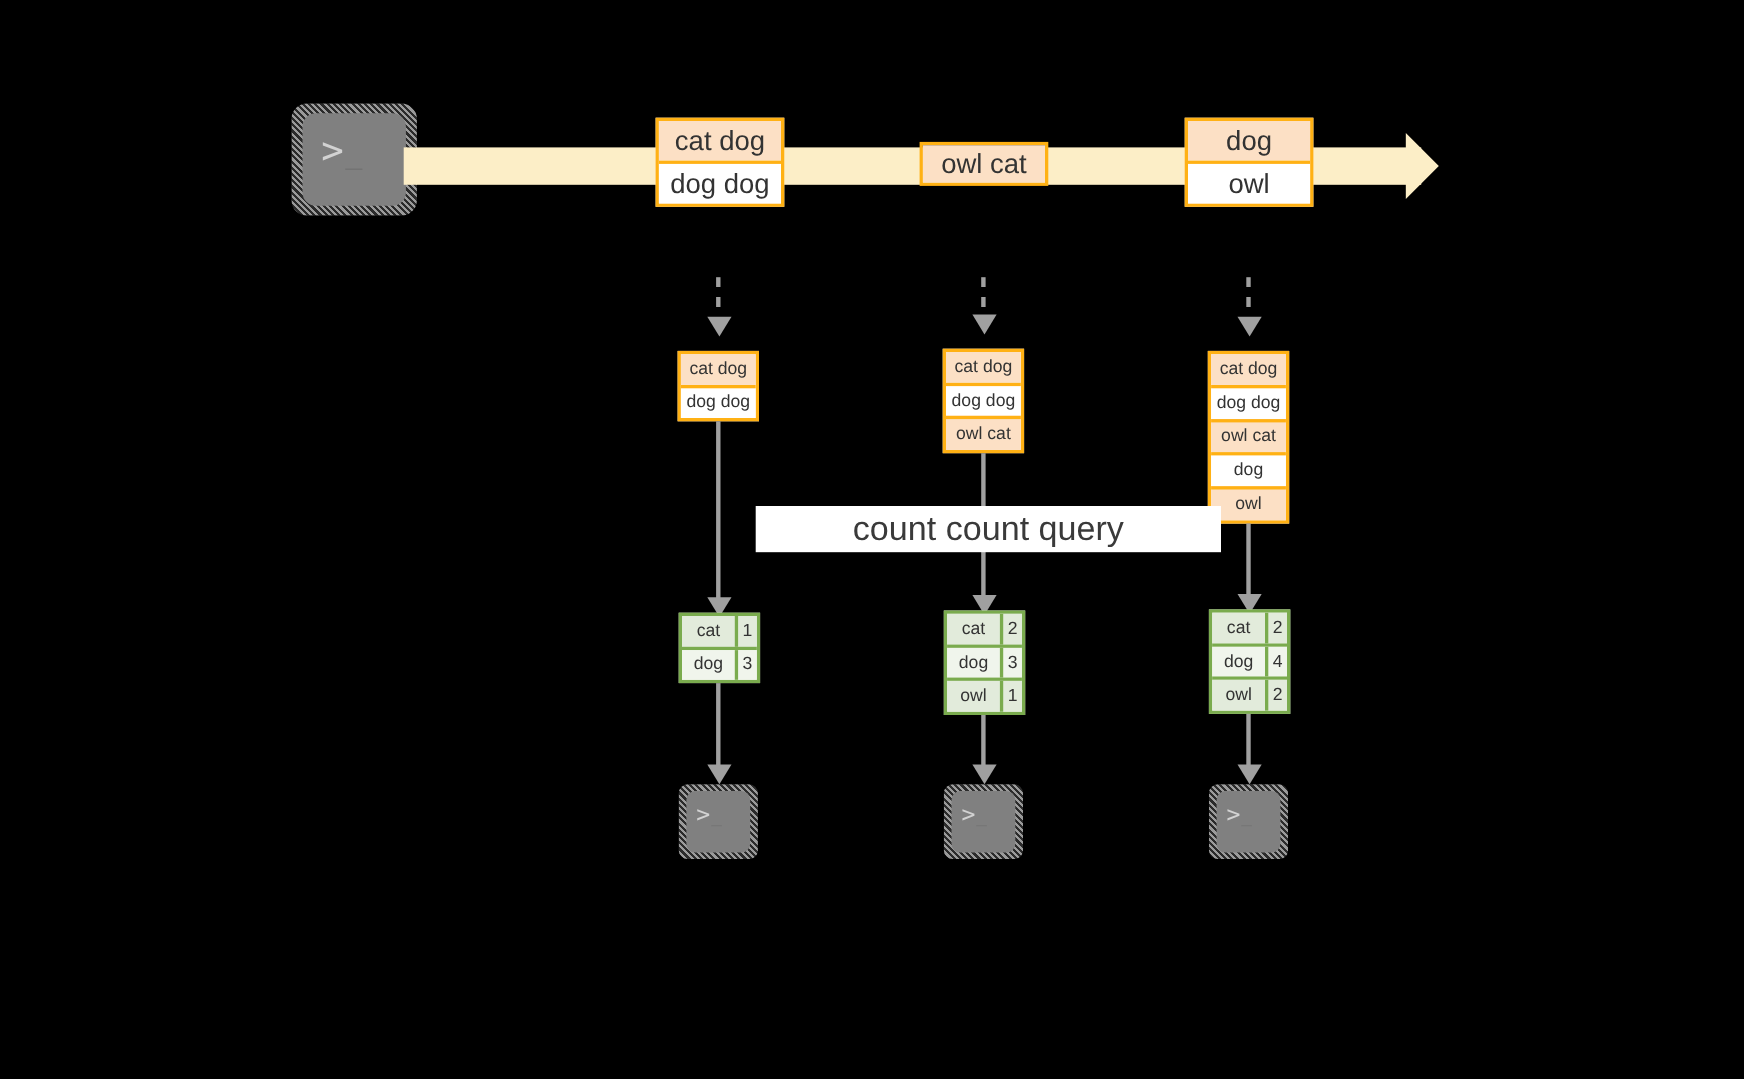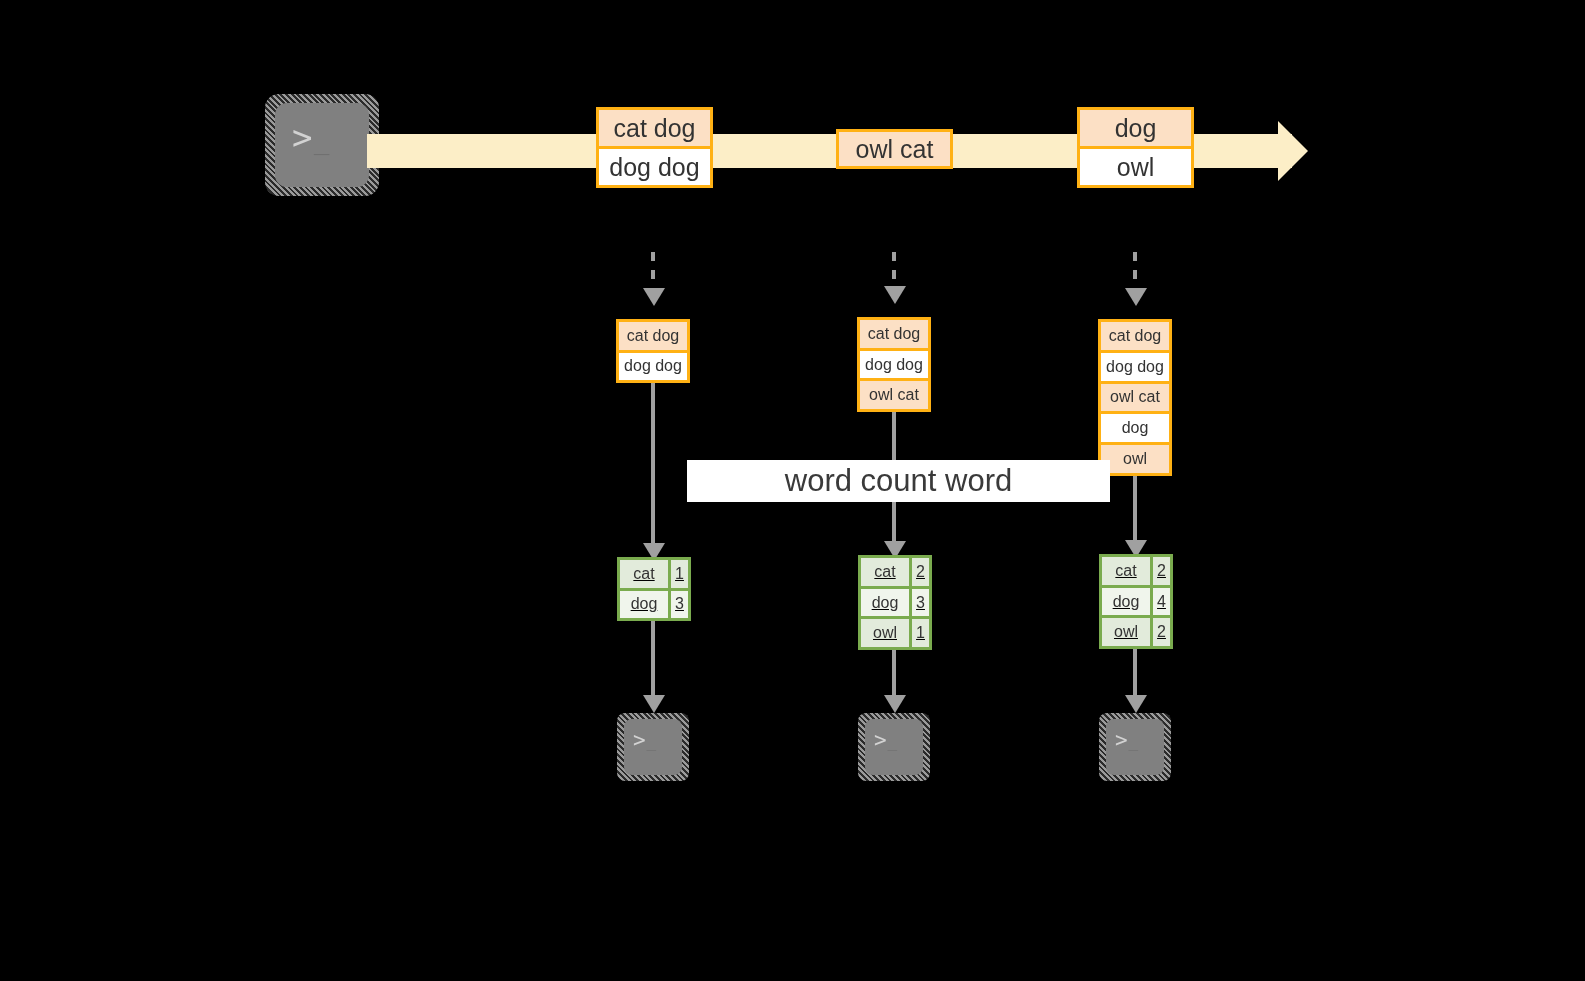--- a/index.html
+++ b/index.html
@@ -89,21 +89,20 @@
     position: absolute;
     box-sizing: border-box;
     border: 3px solid #7aab4e;
     display: flex;
     flex-direction: column;
     background: #eef4e8;
   }
   .restable .trow {
     flex: 1 1 auto;
     display: flex;
-    text-decoration: underline;
   }
   .restable .trow + .trow { border-top: 3px solid #7aab4e; }
   .restable .tcell {
     display: flex;
     align-items: center;
     justify-content: center;
     font-size: 16px;
     color: #333333;
     box-sizing: border-box;
   }
@@ -276,16 +275,16 @@
   <div class="vhead" style="left:1125px; top:695px;"></div>
 
   <div class="terminal" style="left:1099px; top:713px; width:72px; height:68px; border-radius:8px;">
     <div class="terminal-inner" style="left:7px; top:6px; right:7px; bottom:6px; border-radius:8px;"></div>
     <div class="terminal-glyph" style="left:16px; top:17px; font-size:21px;">
       <span class="chev">&gt;</span><span class="und" style="font-size:16px;">_</span>
     </div>
   </div>
 
   <div class="query-band" style="left:687px; top:460px; width:423px; height:42px;">
-    <span class="qtext">word count word</span>
+    <span class="qtext">count count query</span>
   </div>
 
 </div>
 
 </body></html>

